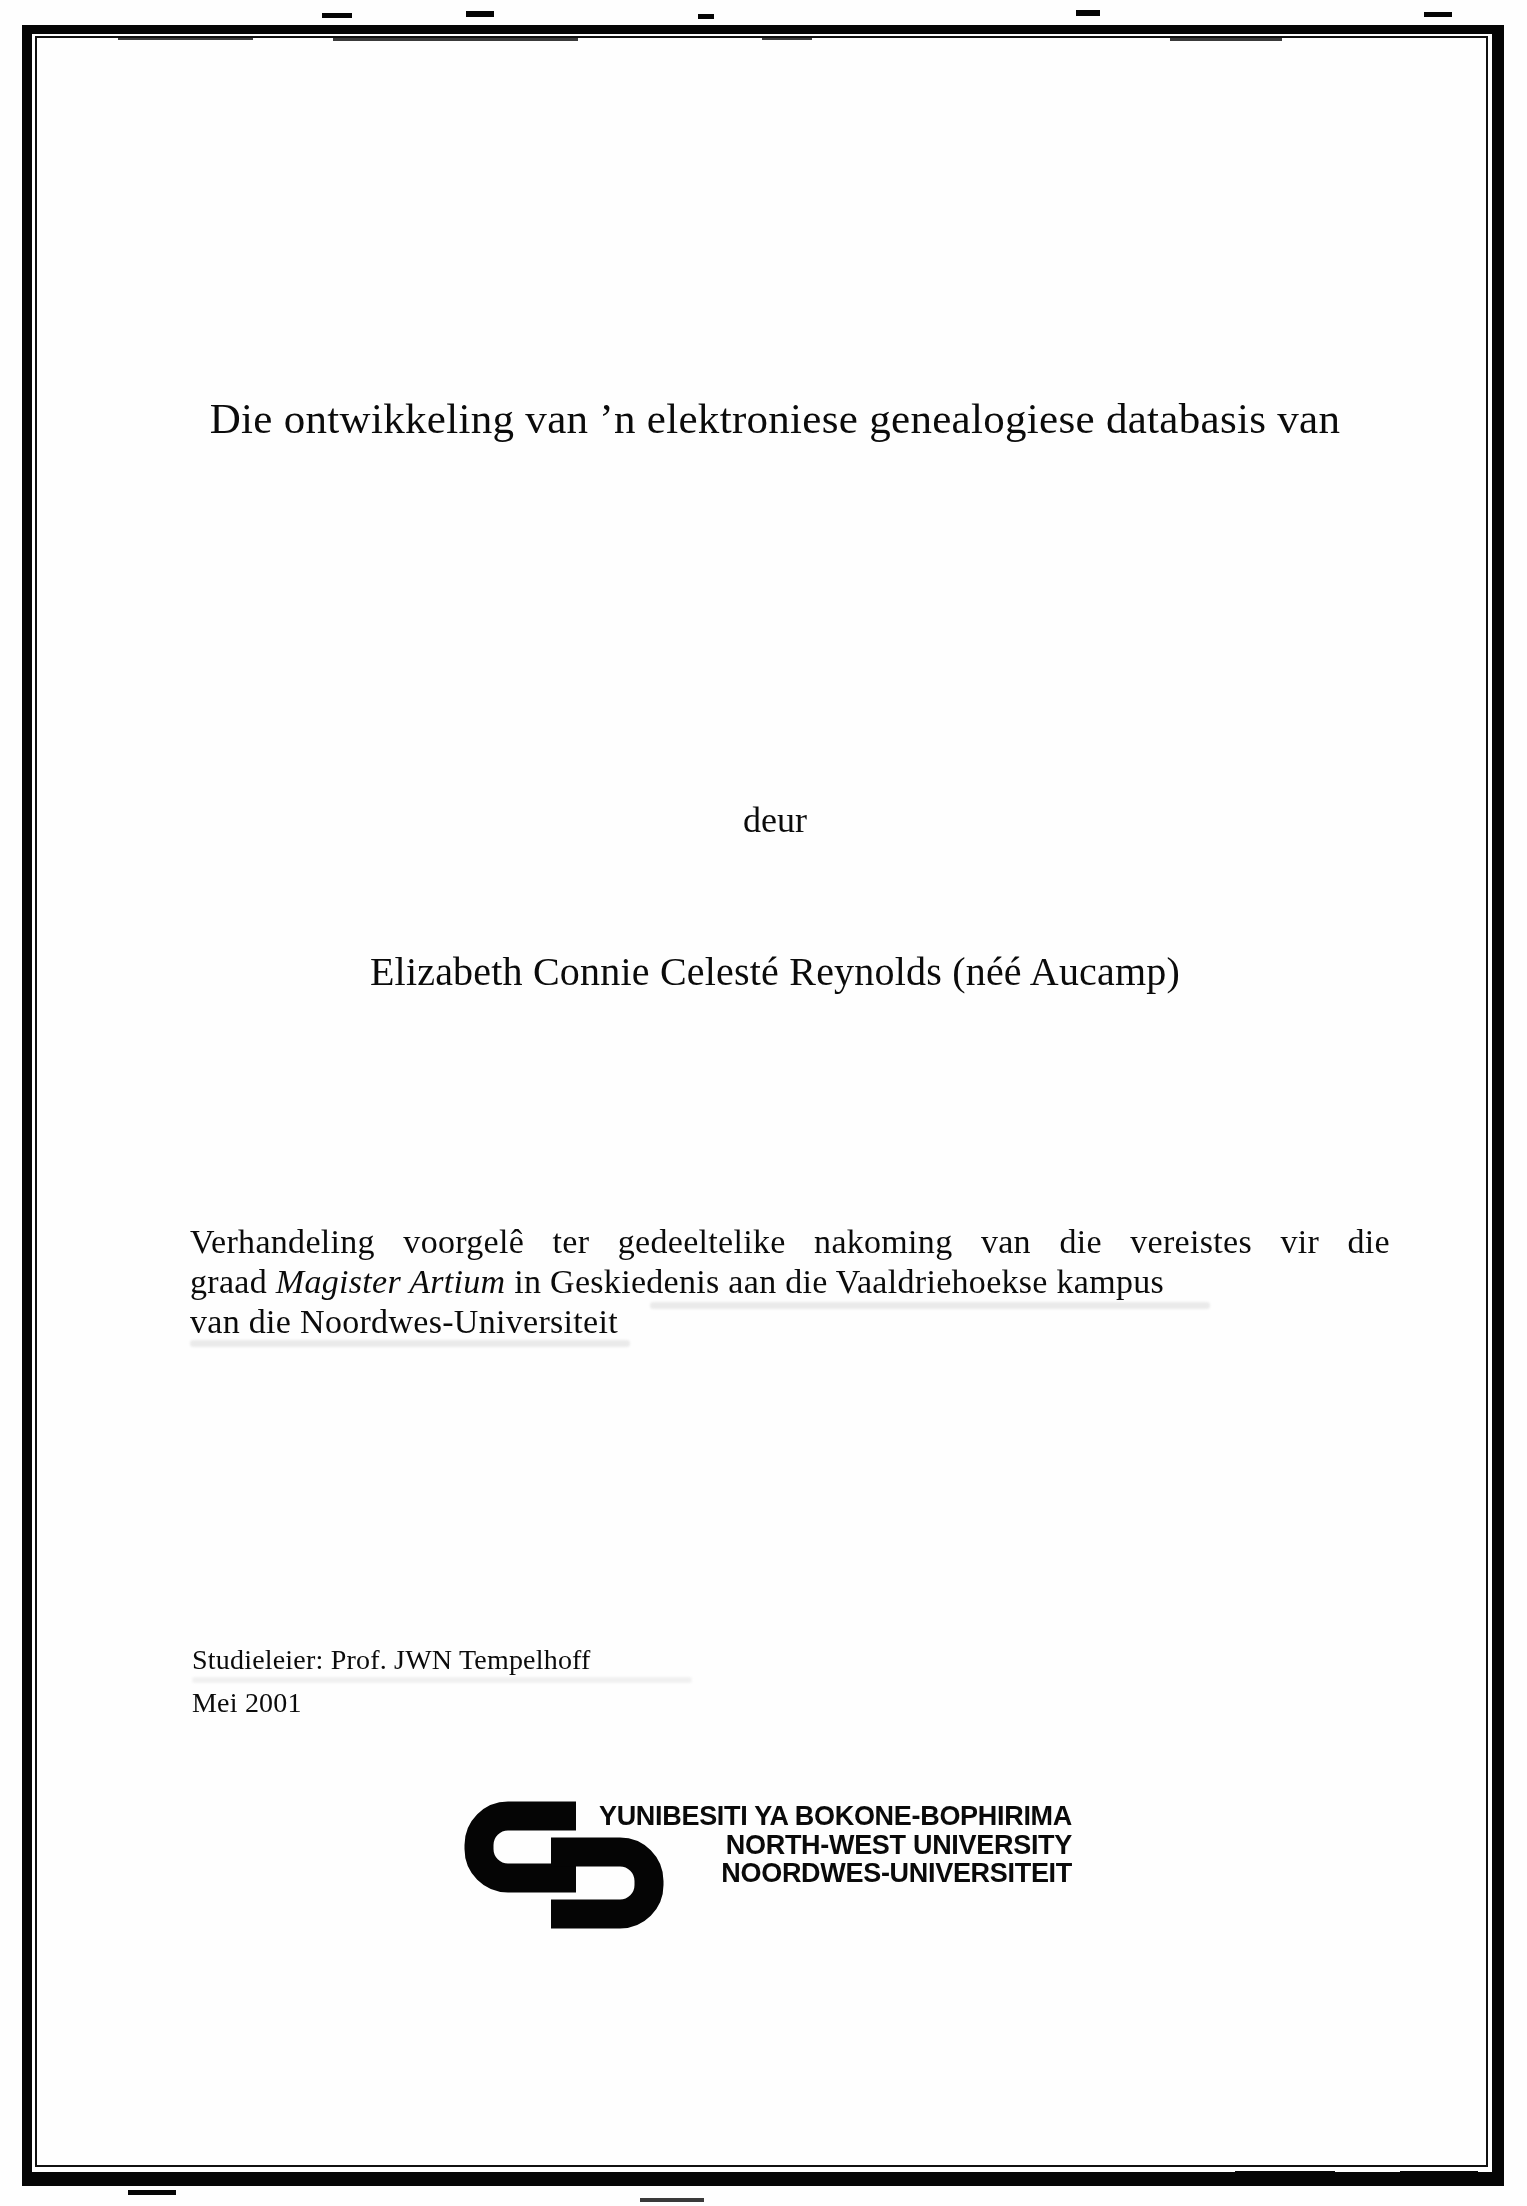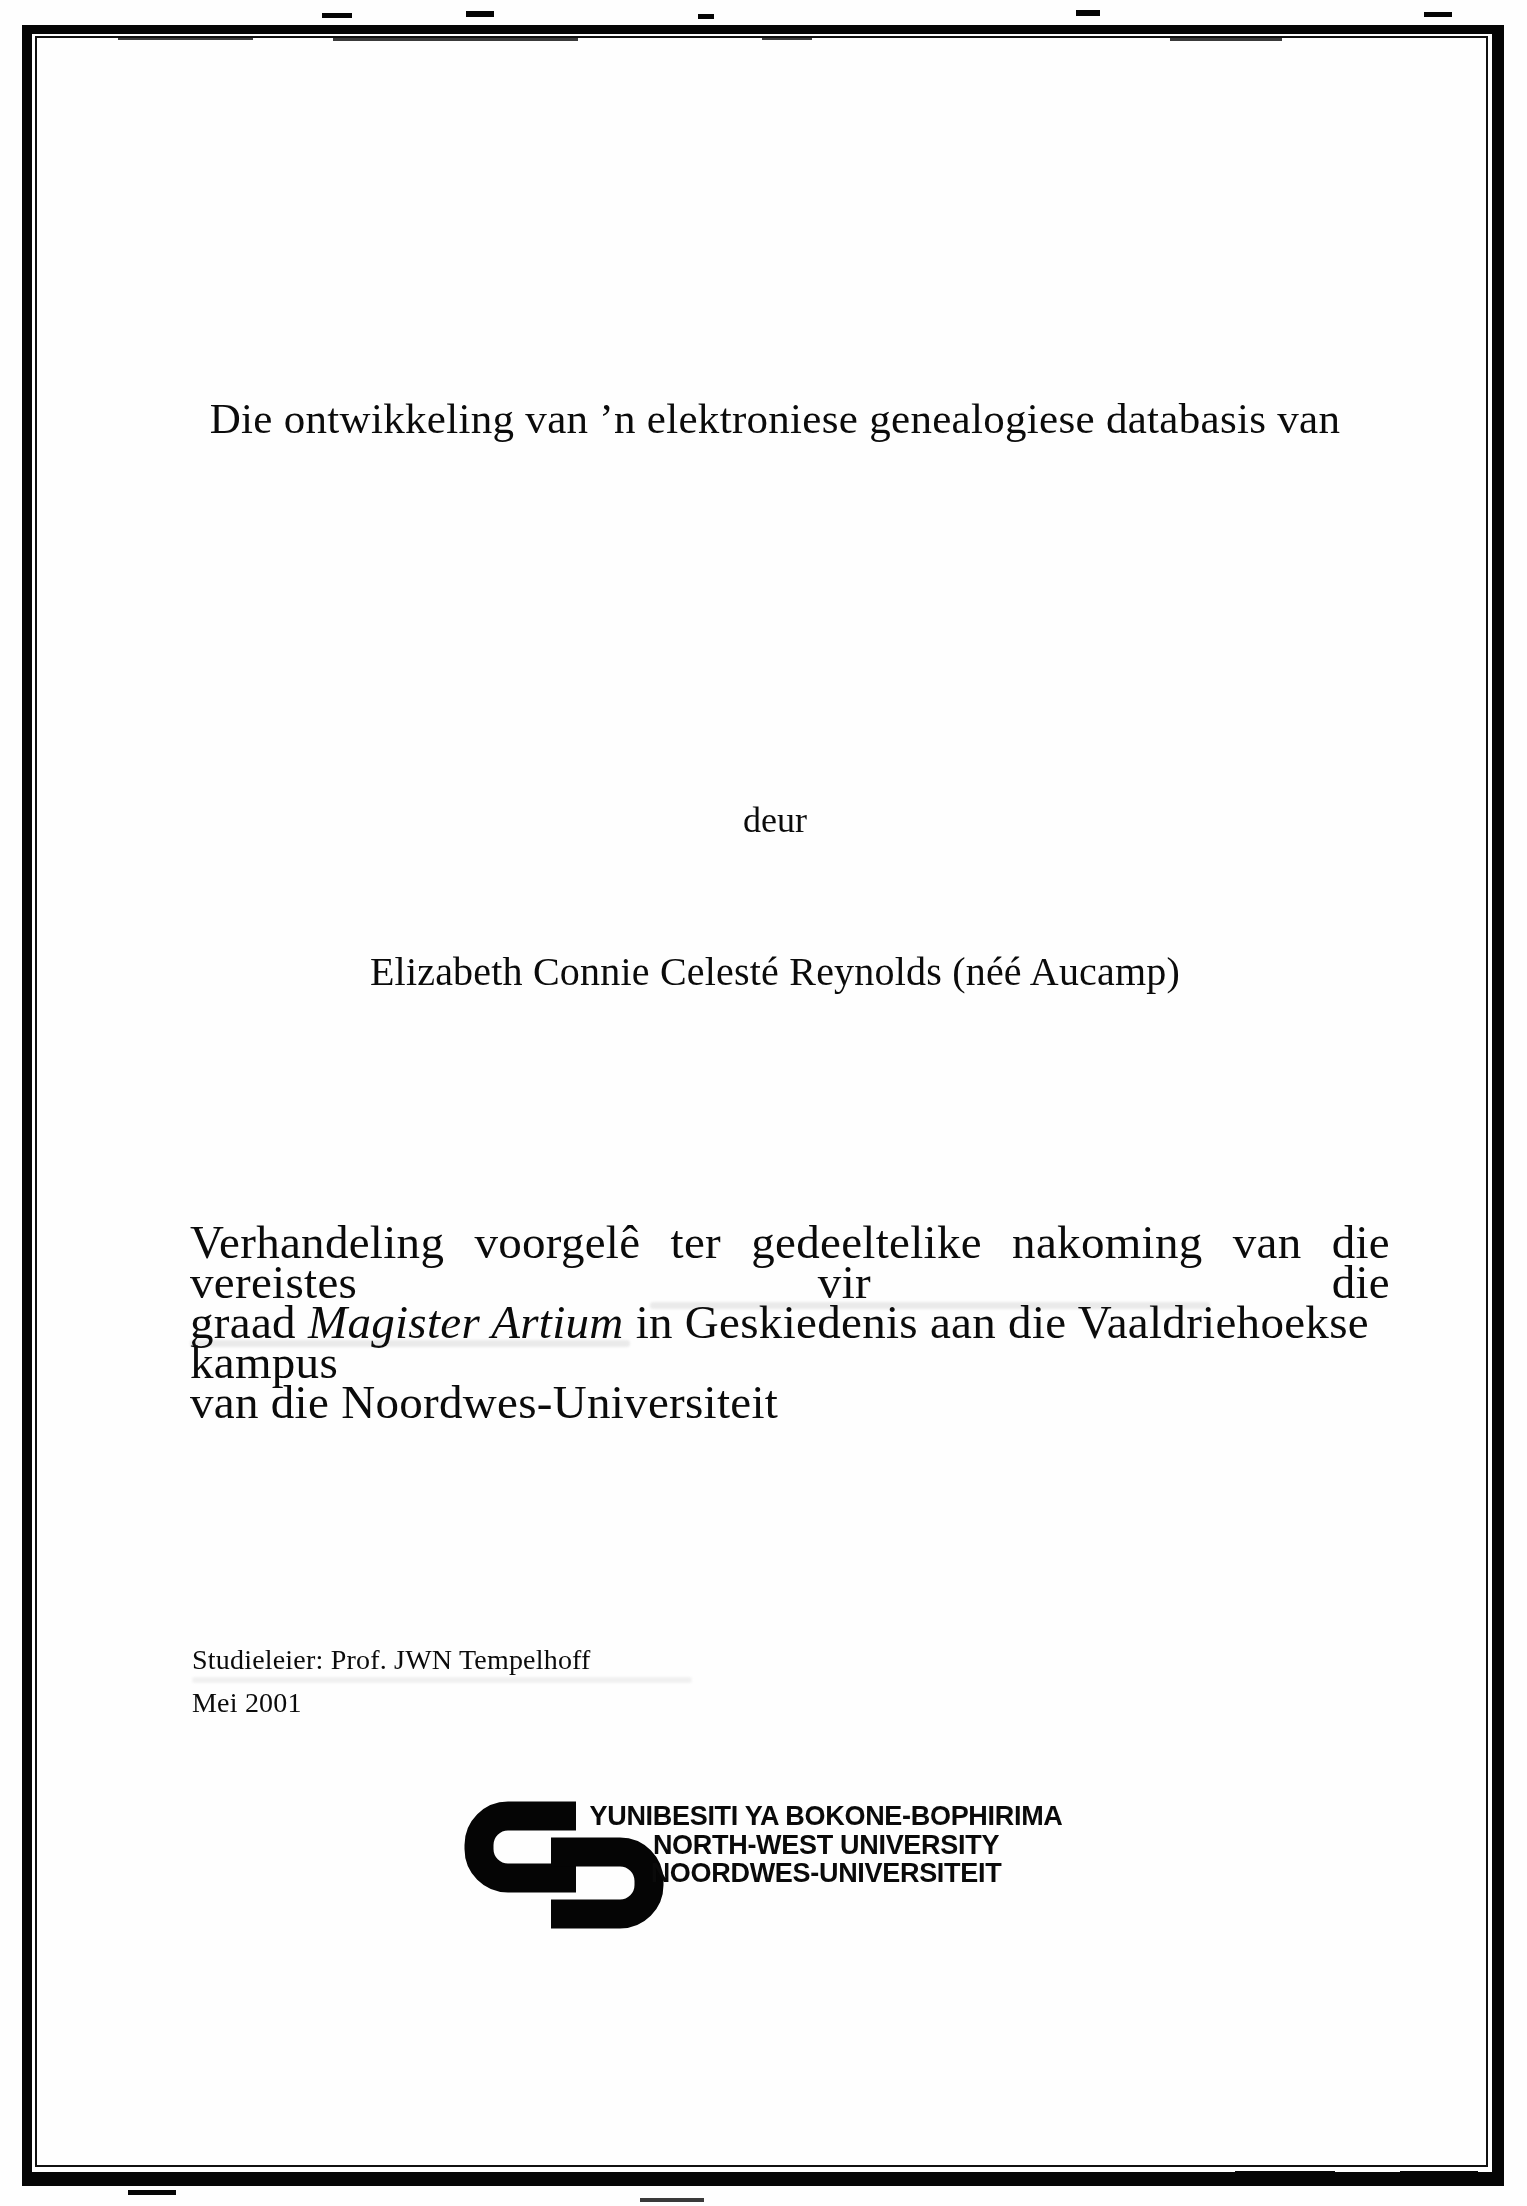--- a/index.html
+++ b/index.html
@@ -28,33 +28,33 @@
     box-sizing:border-box;
     border:2px solid #101010;
   }
   
   .centerband{position:absolute;left:30px;width:1490px;text-align:center;}
   .title{top:380px;font-size:43px;line-height:77px;letter-spacing:.3px;}
   .byline{top:799px;font-size:36px;}
   .author{top:948px;font-size:40px;letter-spacing:.2px;text-align:center;}
   .para{
     position:absolute;left:190px;top:1222px;width:1200px;
-    font-size:47px;line-height:40px;letter-spacing:.3px;
+    font-size:34px;line-height:40px;letter-spacing:.3px;
   }
   .para .just{text-align:justify;text-align-last:justify;}
   .para .it{font-style:italic;text-align:right;}
   .supervisor{
     position:absolute;left:192px;top:1638px;
     font-size:28px;line-height:43px;letter-spacing:.2px;
   }
   
   .logo-mark{position:absolute;left:464px;top:1801px;width:200px;height:128px;}
   .logo-text{
     position:absolute;left:580px;top:1802px;width:492px;
-    text-align:center;
+    text-align:right;
     font-family:"Liberation Sans","DejaVu Sans",sans-serif;
     font-weight:700;font-size:27px;line-height:28.5px;
     letter-spacing:-.3px;color:#0a0a0a;
     white-space:nowrap;
   }
   
   .art{position:absolute;background:#050505;}
   .art.gray{background:#3a3a3a;}
   .ghost{
     position:absolute;background:#8a8a8a;opacity:.16;

